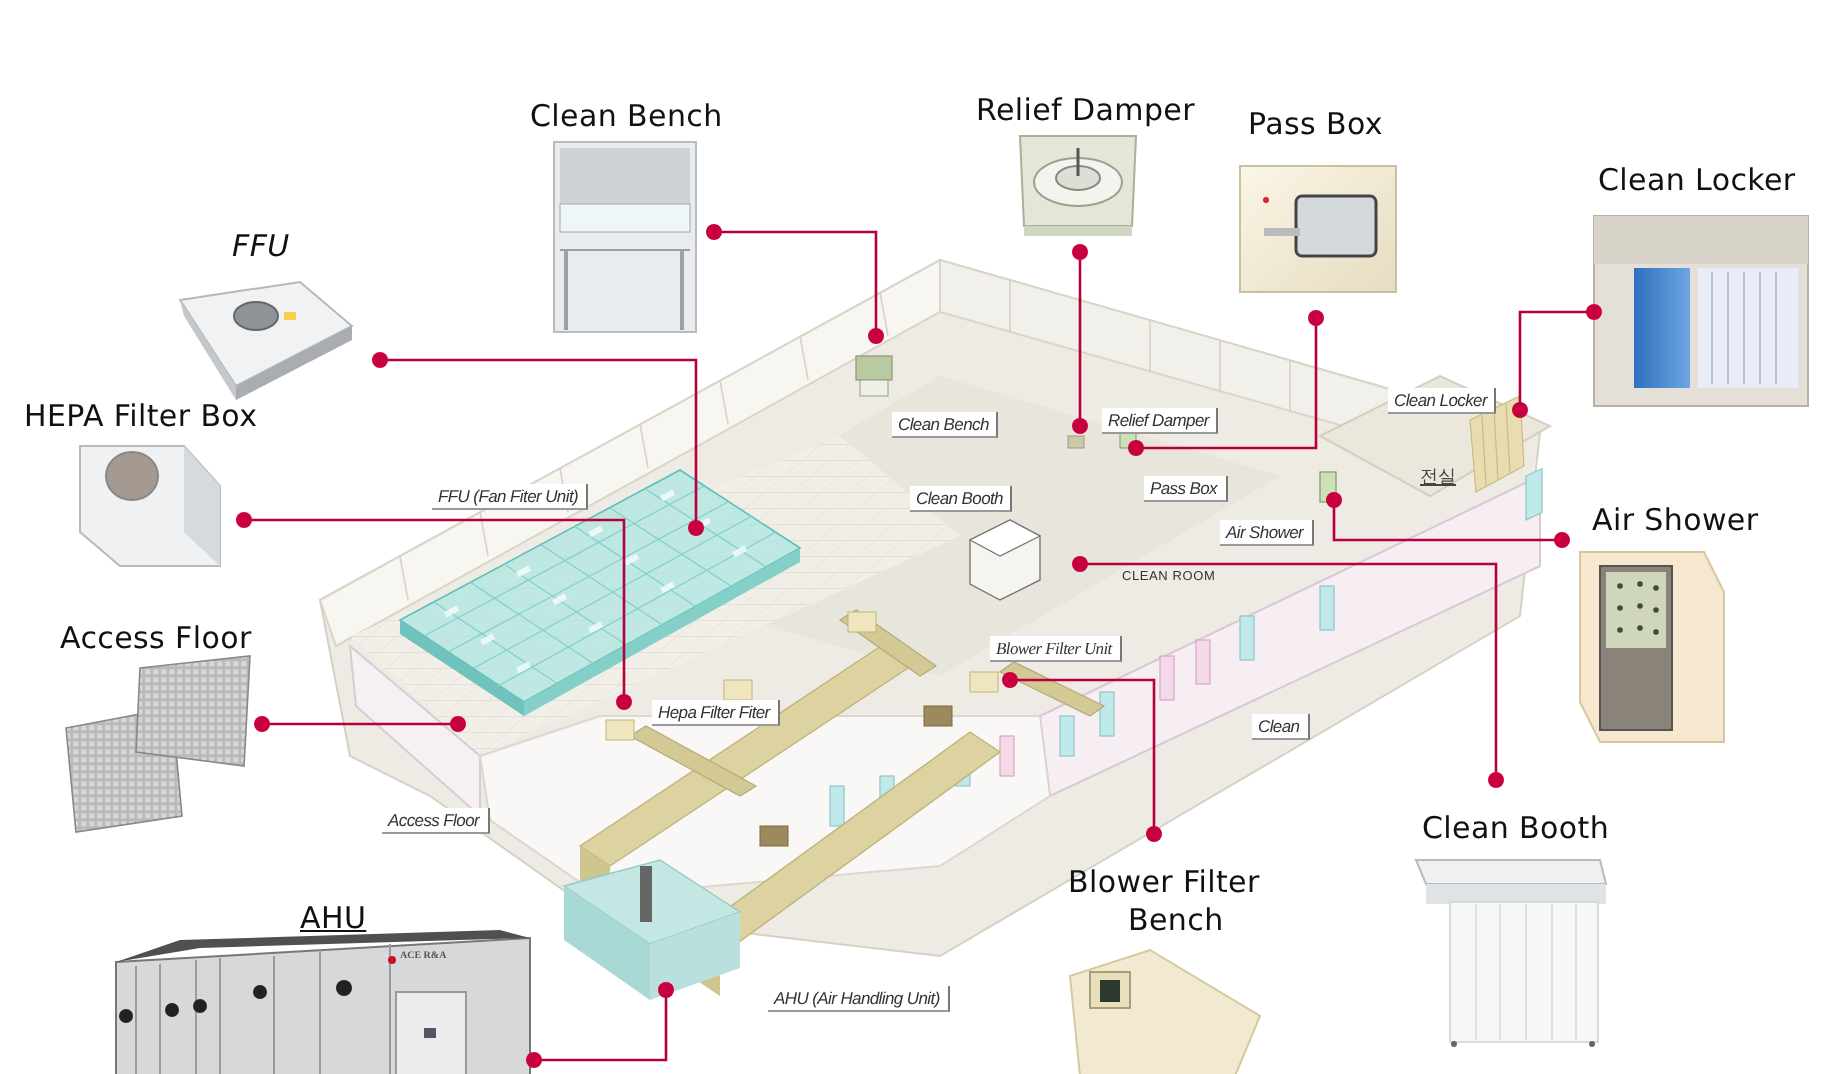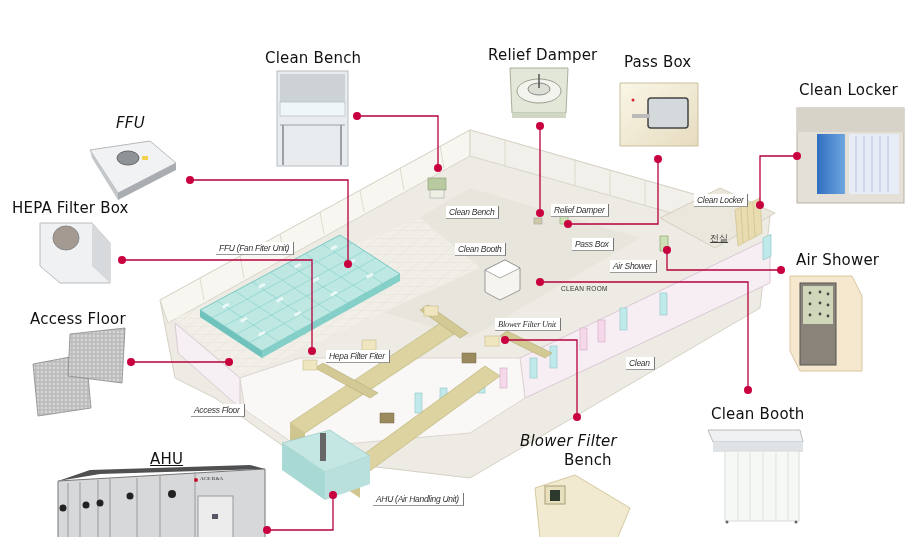--- a/index.html
+++ b/index.html
@@ -327,34 +327,34 @@
 
 <div class="prod-title" style="left:265px;top:11px;">Clean Bench</div>
 <div class="prod-title" style="left:488px;top:8px;">Relief Damper</div>
 <div class="prod-title" style="left:624px;top:15px;">Pass Box</div>
 <div class="prod-title" style="left:799px;top:43px;">Clean Locker</div>
 <div class="prod-title" style="left:116px;top:76px;font-style:italic;">FFU</div>
 <div class="prod-title" style="left:12px;top:161px;">HEPA Filter  Box</div>
 <div class="prod-title" style="left:796px;top:213px;">Air Shower</div>
 <div class="prod-title" style="left:30px;top:272px;">Access Floor</div>
 <div class="prod-title" style="left:711px;top:367px;">Clean Booth</div>
-<div class="prod-title" style="left:520px;top:394px;font-style:italic;">Blower  Filter</div>
+<div class="prod-title" style="left:534px;top:394px;">Blower  Filter</div>
 <div class="prod-title" style="left:564px;top:413px;">Bench</div>
 <div class="prod-title" style="left:150px;top:412px;text-decoration:underline;">AHU</div>
 <div style="position:absolute;left:200px;top:438px;font-size:5px;color:#555;font-family:'Liberation Serif',serif;font-weight:bold;">ACE R&amp;A</div>
 
 <div class="callout" style="left:446px;top:168px;">Clean Bench</div>
 <div class="callout" style="left:551px;top:166px;">Relief Damper</div>
 <div class="callout" style="left:572px;top:200px;">Pass Box</div>
 <div class="callout" style="left:694px;top:156px;">Clean Locker</div>
 <div class="callout" style="left:610px;top:222px;">Air Shower</div>
 <div class="callout" style="left:216px;top:204px;">FFU (Fan Fiter Unit)</div>
 <div class="callout" style="left:455px;top:205px;">Clean Booth</div>
 <div class="callout" style="left:495px;top:280px;font-family:Liberation Serif, serif;">Blower Filter Unit</div>
 <div class="callout" style="left:326px;top:312px;">Hepa Filter Fiter</div>
 <div class="callout" style="left:626px;top:319px;">Clean</div>
 <div class="callout" style="left:191px;top:366px;">Access Floor</div>
-<div class="callout" style="left:373px;top:455px;">AHU (Air Handling Unit)</div>
+<div class="callout" style="left:384px;top:455px;">AHU (Air Handling Unit)</div>
 
 <div class="plain-label" style="left:561px;top:247px;">CLEAN ROOM</div>
 <div class="kor-label" style="left:710px;top:194px;text-decoration:underline;">전실</div>
 
 </div>
 
 </body></html>

